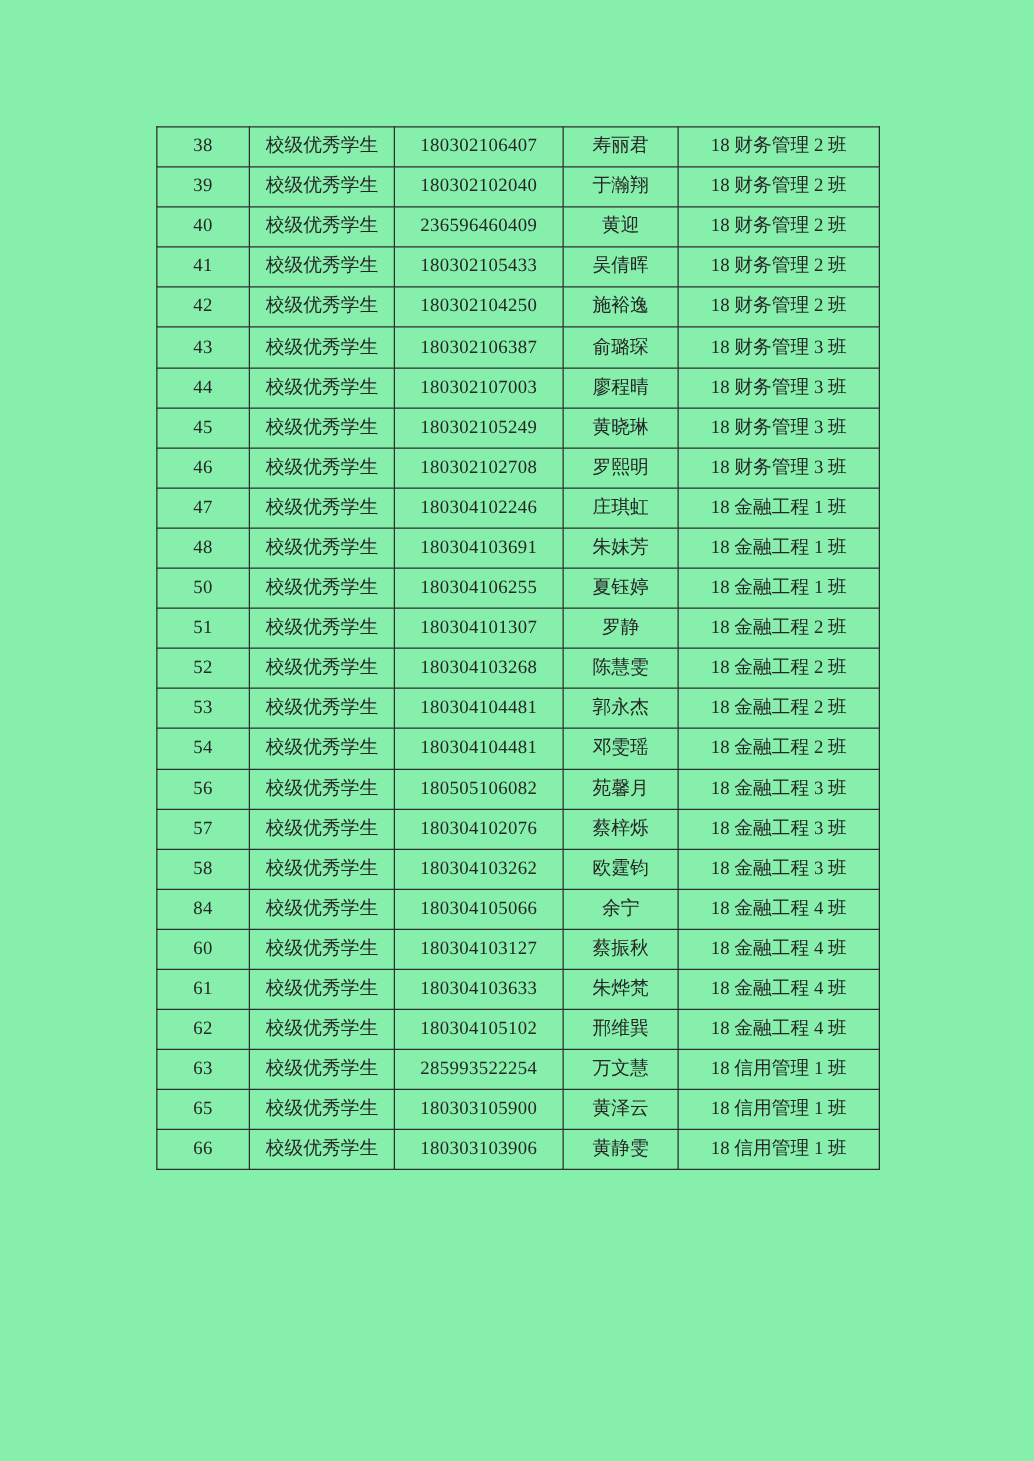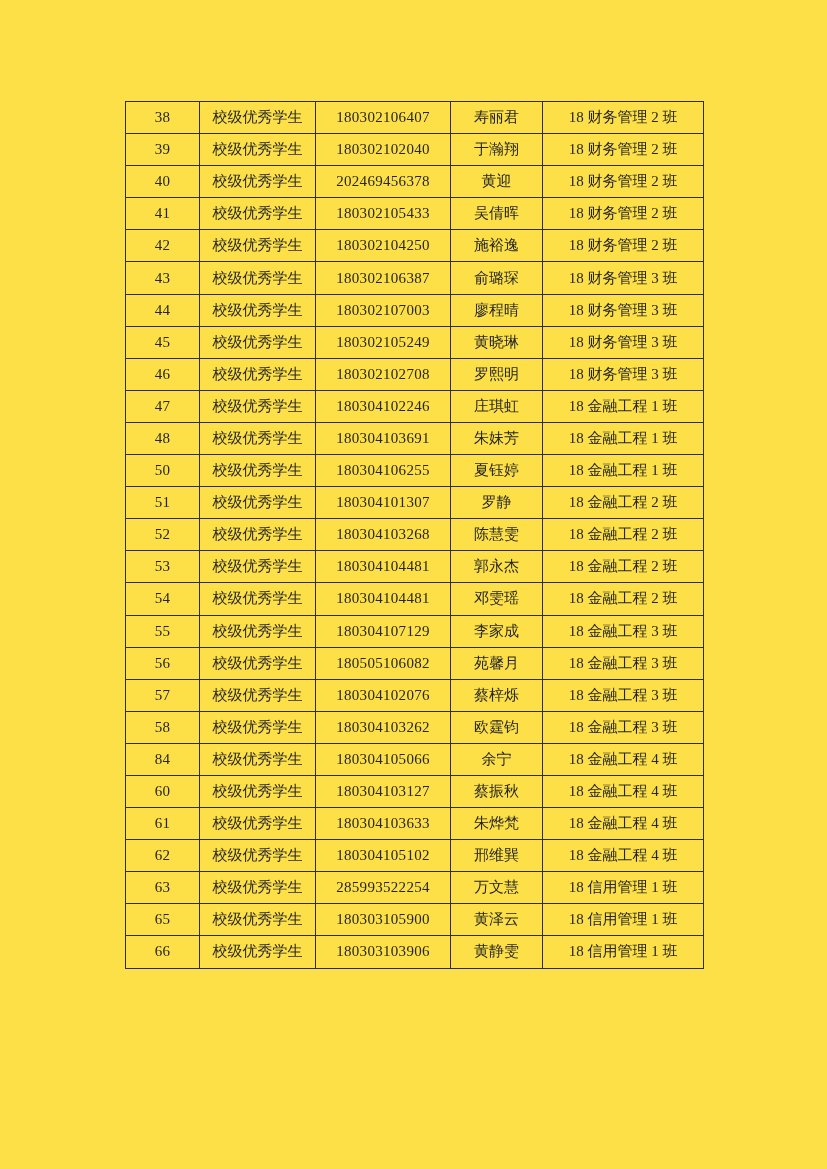--- a/index.html
+++ b/index.html
@@ -10,21 +10,21 @@
     width: 827px;
     height: 1169px;
     background: #ffffff;
     position: relative;
     font-family: "Liberation Serif", "DejaVu Serif", serif;
     color: #262626;
   }
   .doc-page {
     position: absolute;
     inset: 0;
-    background: #fde047;
+    background: #86efac;
   }
   table.award-table {
     position: absolute;
     left: 125px;
     top: 101px;
     width: 578px;
     border-collapse: collapse;
     table-layout: fixed;
   }
   table.award-table td {
@@ -69,21 +69,21 @@
         <tr>
           <td class="cell-no">39</td>
           <td class="cell-award">校级优秀学生</td>
           <td class="cell-id">180302102040</td>
           <td class="cell-name">于瀚翔</td>
           <td class="cell-class">18 财务管理 2 班</td>
         </tr>
         <tr>
           <td class="cell-no">40</td>
           <td class="cell-award">校级优秀学生</td>
-          <td class="cell-id">202469456378</td>
+          <td class="cell-id">236596460409</td>
           <td class="cell-name">黄迎</td>
           <td class="cell-class">18 财务管理 2 班</td>
         </tr>
         <tr>
           <td class="cell-no">41</td>
           <td class="cell-award">校级优秀学生</td>
           <td class="cell-id">180302105433</td>
           <td class="cell-name">吴倩晖</td>
           <td class="cell-class">18 财务管理 2 班</td>
         </tr>
@@ -163,27 +163,20 @@
           <td class="cell-id">180304104481</td>
           <td class="cell-name">郭永杰</td>
           <td class="cell-class">18 金融工程 2 班</td>
         </tr>
         <tr>
           <td class="cell-no">54</td>
           <td class="cell-award">校级优秀学生</td>
           <td class="cell-id">180304104481</td>
           <td class="cell-name">邓雯瑶</td>
           <td class="cell-class">18 金融工程 2 班</td>
-        </tr>
-        <tr>
-          <td class="cell-no">55</td>
-          <td class="cell-award">校级优秀学生</td>
-          <td class="cell-id">180304107129</td>
-          <td class="cell-name">李家成</td>
-          <td class="cell-class">18 金融工程 3 班</td>
         </tr>
         <tr>
           <td class="cell-no">56</td>
           <td class="cell-award">校级优秀学生</td>
           <td class="cell-id">180505106082</td>
           <td class="cell-name">苑馨月</td>
           <td class="cell-class">18 金融工程 3 班</td>
         </tr>
         <tr>
           <td class="cell-no">57</td>

